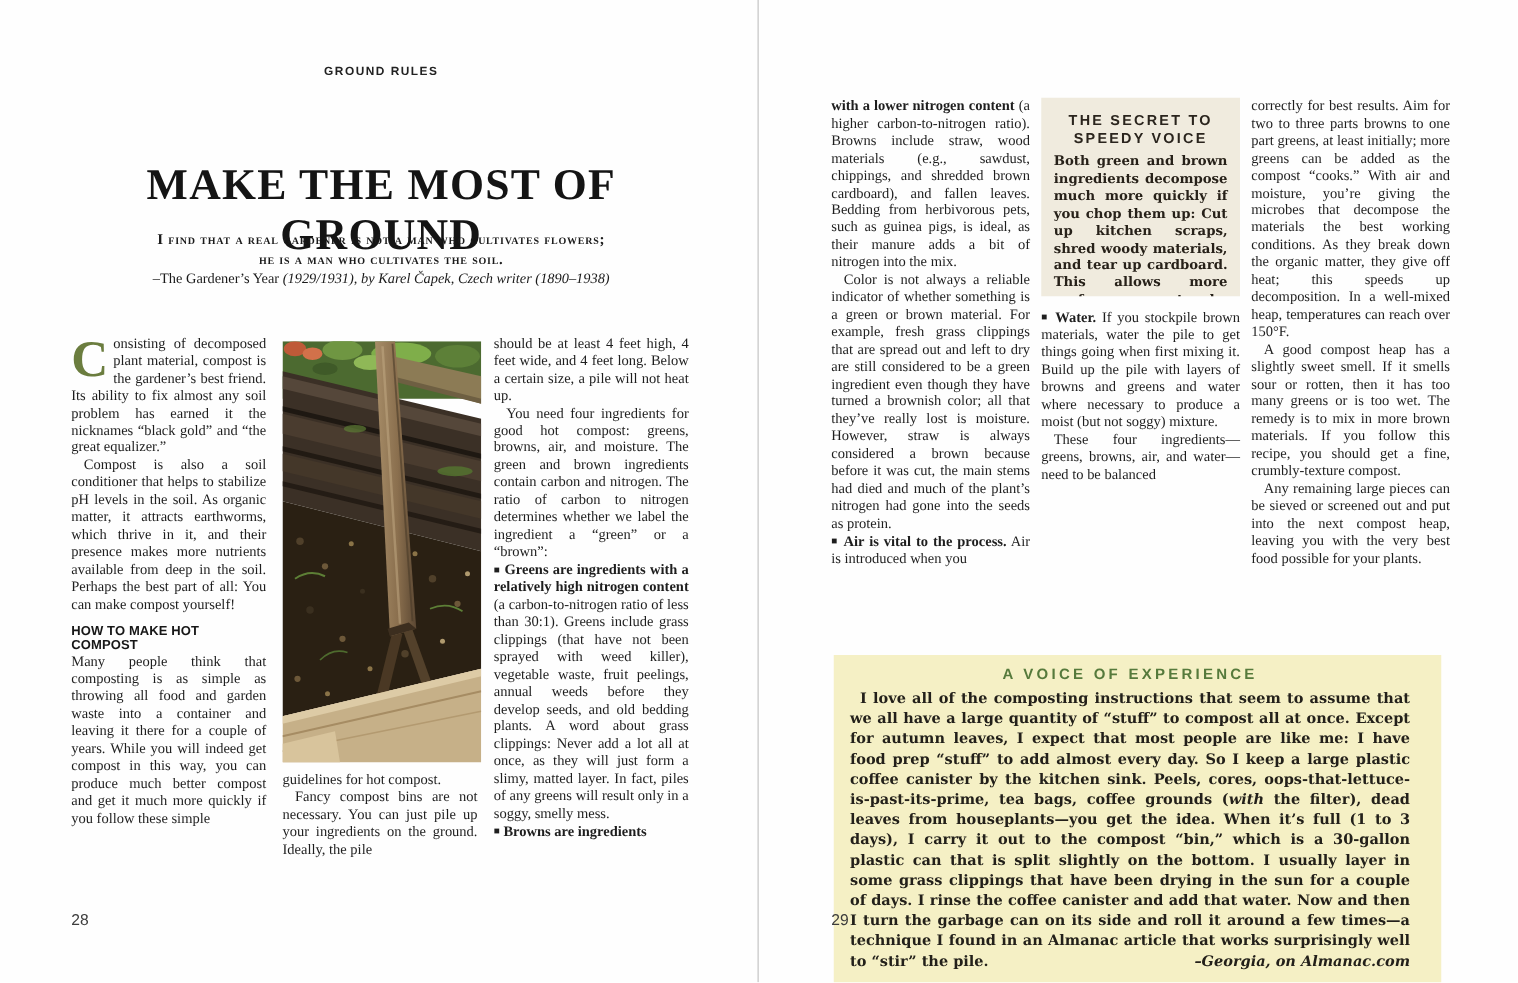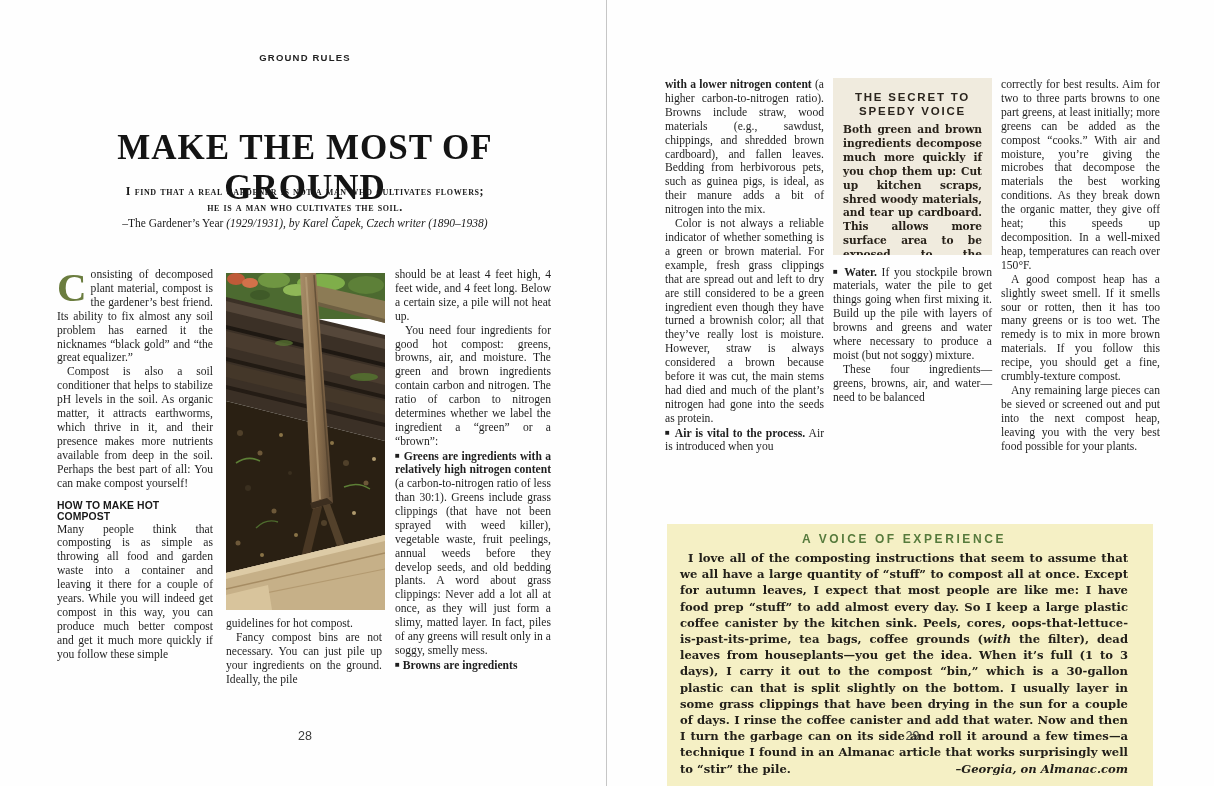--- a/index.html
+++ b/index.html
@@ -26,29 +26,29 @@
 
   .cols-left{position:absolute;left:0;top:268px;width:496px;height:474px;display:flex;gap:13px;overflow:hidden;}
   .cols-left .col{width:156px;flex:0 0 auto;}
   .dropcap{float:left;font-size:41px;line-height:33px;font-weight:bold;color:#6b7d3f;
            padding:3px 4px 0 0;font-family:"Liberation Serif",serif;}
   .colh{margin:9px 0 1px 0;font-family:"Liberation Sans",sans-serif;font-weight:bold;font-size:10.4px;
         letter-spacing:0.1px;color:#171717;}
   .photo-wrap{width:159px;height:337px;margin-top:5px;margin-bottom:7px;}
   .photo-wrap svg{display:block;width:100%;height:100%;}
 
-  .pagenum{position:absolute;top:729px;left:0;width:100%;text-align:center;
+  .pagenum{position:absolute;top:729px;left:0;width:100%;text-align:left;
            font-family:"Liberation Sans",sans-serif;font-size:12.5px;color:#3c3c3c;}
 
   
   .page-right{position:absolute;left:665px;top:0;width:495px;height:786px;}
   .cols-right{position:absolute;left:0;top:78px;width:495px;height:446px;display:flex;gap:9px;overflow:hidden;}
   .cols-right .col{width:159px;flex:0 0 auto;}
 
-  .secret-box{box-sizing:border-box;width:159px;height:177px;overflow:hidden;background:#f0ebde;
+  .secret-box{box-sizing:border-box;width:159px;height:159px;overflow:hidden;background:#f0ebde;
               padding:12px 10px 8px 10px;margin-bottom:10px;}
   .secret-head{text-align:center;font-family:"Liberation Sans",sans-serif;font-weight:bold;
                font-size:11.5px;line-height:14px;letter-spacing:1.8px;color:#2a241d;margin-bottom:5px;}
   .secret-box p.secret-body{font-family:"DejaVu Serif",serif;font-weight:bold;font-size:10.6px;
                line-height:13.9px;text-align:justify;color:#272119;margin:0;}
 
   .voice-box{position:absolute;left:2px;top:524px;width:486px;box-sizing:border-box;
              background:#f5f0c5;padding:8px 25px 10px 13px;}
   .voice-head{text-align:center;font-family:"Liberation Sans",sans-serif;font-weight:bold;
               font-size:12px;letter-spacing:2.6px;color:#567a3c;margin-bottom:4px;}

